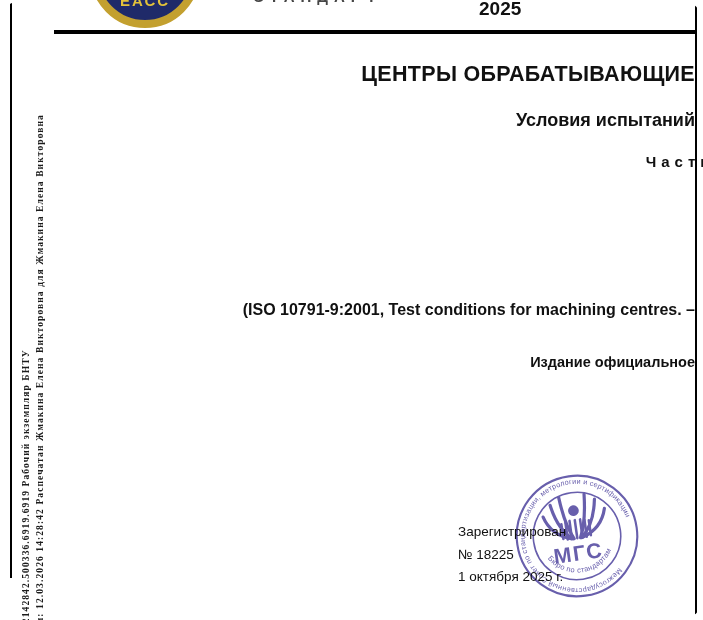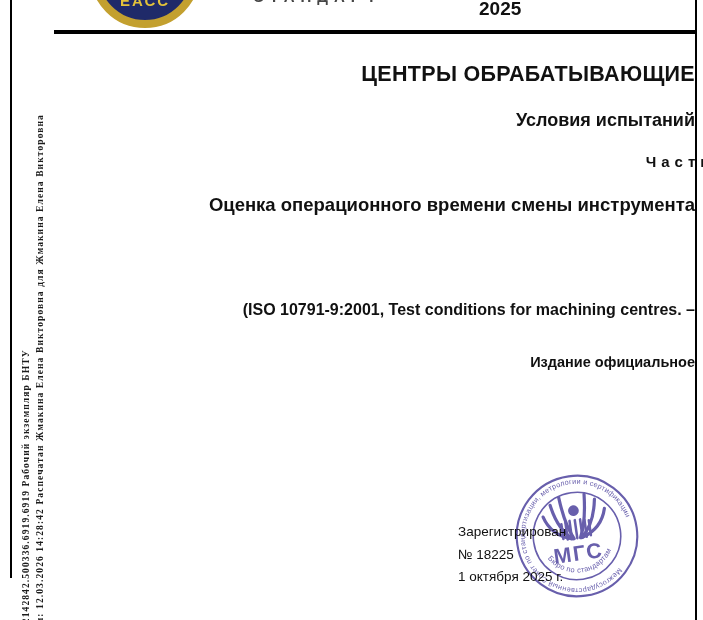--- a/index.html
+++ b/index.html
@@ -1,18 +1,18 @@
 <!DOCTYPE html>
 <html><head>
 <meta charset="utf-8">
 <style>
   html,body{margin:0;padding:0;background:#fff;}
   #page{
     position:relative;width:703px;height:620px;overflow:hidden;
-    background:#fff;font-family:"Liberation Sans",sans-serif;color:#111;
+    background:#fff;font-family:"Liberation Sans",sans-serif;color:#111;border-radius:23px;
   }
   
   .vline{position:absolute;top:0;width:2px;background:#000;}
   #left-border{left:10px;height:578px;}
   #right-border{left:695px;height:620px;}
   #header-rule{position:absolute;left:54px;top:30px;width:642px;height:4px;background:#000;}
 
   
   #eacc{
     position:absolute;left:90px;top:-82px;width:110px;height:110px;
@@ -79,21 +79,20 @@
 
   <div id="year">2025</div>
 
   <div id="header-rule"></div>
 
   <div id="doc-title" class="c">ЦЕНТРЫ ОБРАБАТЫВАЮЩИЕ</div>
   <div id="doc-subtitle" class="c">Условия испытаний</div>
   <div id="doc-part" class="c">Часть 9</div>
 
   <div id="part-title" class="c">
-    <div>Оценка операционного времени смены инструмента</div>
   </div>
 
   <div id="iso-ref" class="c">
     <div>(ISO 10791-9:2001, Test conditions for machining centres. –</div>
   </div>
 
   <div id="edition" class="c">Издание официальное</div>
 
   <div id="registration">
     <div>Зарегистрирован</div>

